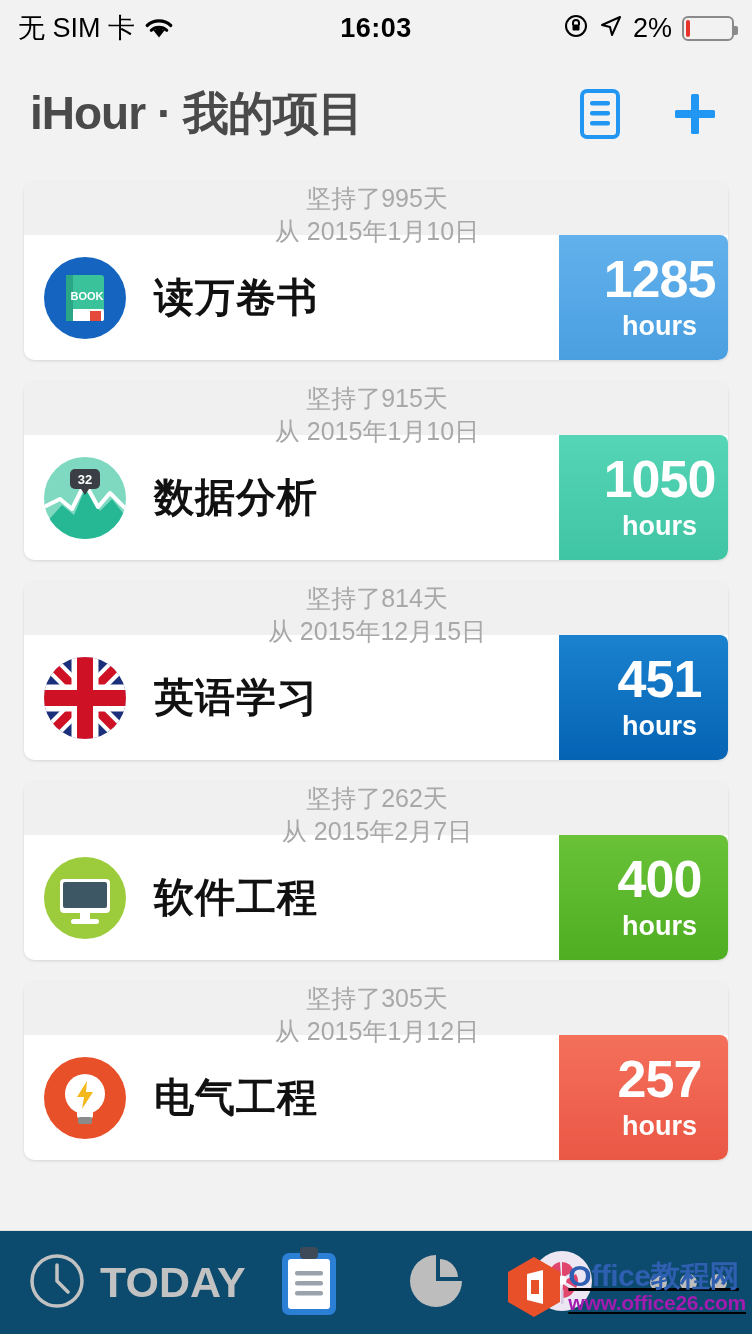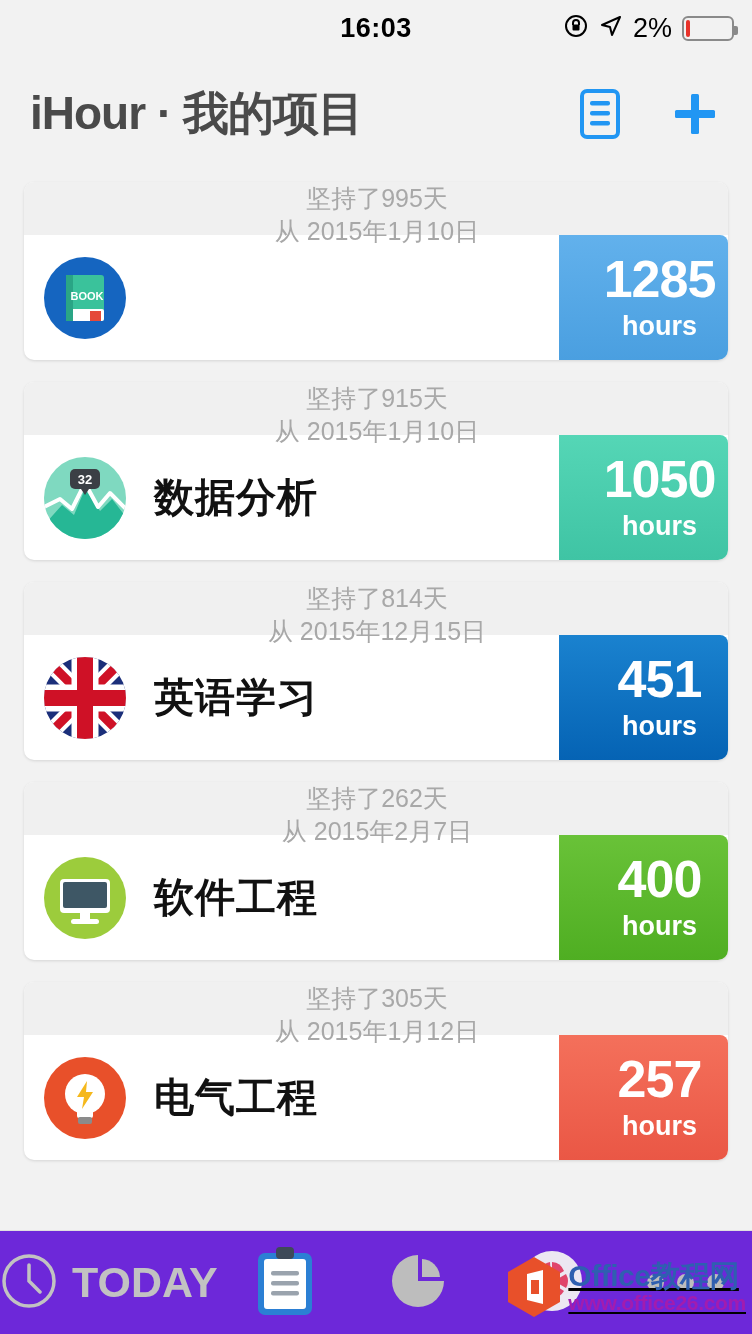--- a/index.html
+++ b/index.html
@@ -77,22 +77,22 @@
     display: flex; flex-direction: column;
     align-items: center; justify-content: center;
     border-radius: 0 8px 8px 0; color: #fff; padding-left: 32px;
   }
   .hours-num { font-size: 52px; font-weight: bold; line-height: 1; letter-spacing: -1px; }
   .hours-unit { font-size: 27px; font-weight: bold; margin-top: 6px; }
 
   
   .tabbar {
     position: absolute; bottom: 0; left: 0; right: 0; height: 104px;
-    background: #6d28d9; border-top: 1px solid #e0e0e0;
-    display: flex; align-items: center;
+    background: #0c4a6e; border-top: 1px solid #e0e0e0;
+    display: flex; align-items: center; padding-left: 28px;
   }
   .tab { flex: 1; display: flex; align-items: center; justify-content: center; height: 100%; }
   .tab-today { display: flex; align-items: center; gap: 14px; }
   .tab-today-label { font-size: 43px; font-weight: bold; color: #c2c2c2; letter-spacing: 0px; }
   .dots { display: flex; gap: 13px; }
   .dot { width: 17px; height: 17px; border-radius: 50%; background: #bdbdbd; }
 
   
   .watermark {
     position: absolute; right: 6px; bottom: 16px;
@@ -102,20 +102,30 @@
   .wm-text { display: flex; flex-direction: column; line-height: 1.05; text-decoration: underline; }
   .wm-top { font-size: 30px; font-weight: bold; color: #2f5fb0; letter-spacing: -0.5px; }
   .wm-bot { font-size: 21px; font-weight: bold; color: #a21caf; letter-spacing: -0.3px; }
 </style>
 </head>
 <body>
 
 <div id="app">
 
   <div class="statusbar">
+    <div class="sb-left">
+      <span class="sb-text">无 SIM 卡</span>
+      <span class="wifi">
+        <svg width="30" height="22" viewBox="0 0 30 22">
+          <path d="M15 20.5 L9.5 13.5 A9 9 0 0 1 20.5 13.5 Z" fill="#000"></path>
+          <path d="M3.2 8.5 A17.5 17.5 0 0 1 26.8 8.5" stroke="#000" stroke-width="3.2" fill="none" stroke-linecap="round"></path>
+          <path d="M7.2 13.3 A11.5 11.5 0 0 1 22.8 13.3" stroke="#000" stroke-width="3" fill="none" stroke-linecap="round"></path>
+        </svg>
+      </span>
+    </div>
     <div class="sb-center">16:03</div>
     <div class="sb-right">
       <span>
         <svg width="26" height="26" viewBox="0 0 26 26">
           <circle cx="13" cy="13" r="10" stroke="#000" stroke-width="2" fill="none"></circle>
           <path d="M10 12 v-2 a3 3 0 0 1 6 0 v2" stroke="#000" stroke-width="2" fill="none"></path>
           <rect x="9.5" y="11.5" width="7" height="6" rx="1" fill="#000"></rect>
         </svg>
       </span>
       <span>
@@ -162,20 +172,21 @@
           <span class="proj-icon">
             <svg width="86" height="86" viewBox="0 0 86 86">
               <circle cx="43" cy="43" r="41" fill="#1565c0"></circle>
               <rect x="24" y="20" width="38" height="46" rx="3" fill="#3ac29b"></rect>
               <rect x="24" y="54" width="38" height="12" rx="2" fill="#ffffff"></rect>
               <rect x="24" y="20" width="7" height="46" fill="#2aa585"></rect>
               <rect x="48" y="56" width="11" height="10" fill="#e5493a"></rect>
               <text x="45" y="45" font-size="11" font-weight="bold" fill="#ffffff" text-anchor="middle" font-family="Liberation Sans">BOOK</text>
             </svg>
           </span>
+          <span class="proj-title">读万卷书</span>
         </div>
         <div class="hours-badge" style="background:linear-gradient(180deg,#62b1ec,#4a9fe0)">
           <span class="hours-num">1285</span>
           <span class="hours-unit">hours</span>
         </div>
       </div>
     </div>
 
     <div class="card">
       <div class="card-head">

